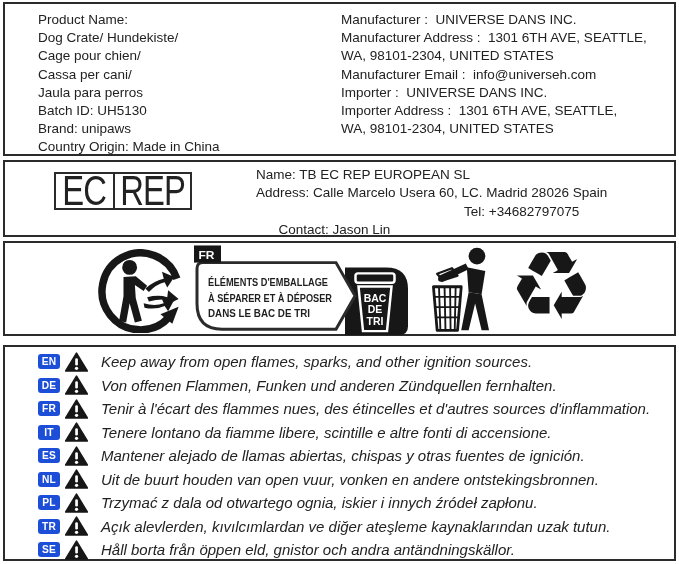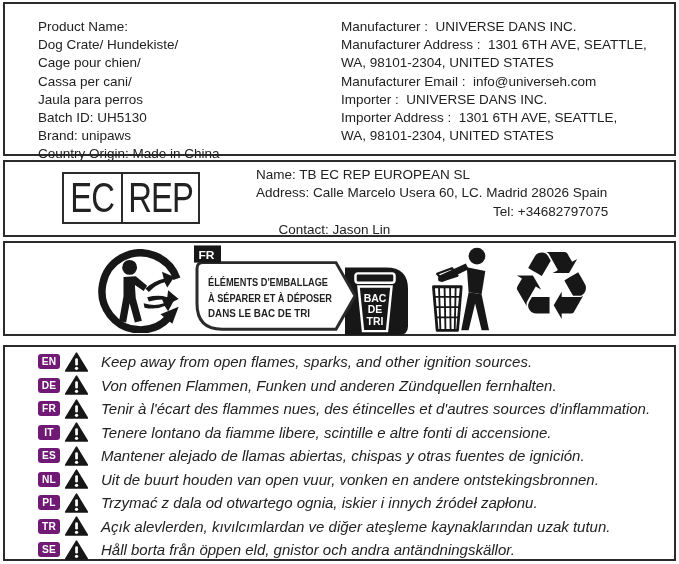--- a/index.html
+++ b/index.html
@@ -7,50 +7,50 @@
     width:679px;height:564px;position:relative;background:#ffffff;
     font-family:"Liberation Sans",sans-serif;color:#1f1f1f;overflow:hidden;
   }
   .box{
     position:absolute;box-sizing:border-box;background:#fff;
     border:2px solid #2b2b2b;
   }
   .line{white-space:pre;font-size:13.5px;line-height:18.2px;color:#222;}
 
   
-  #box-top{left:3px;top:2px;width:673px;height:154px;display:flex;padding-top:14px;}
+  #box-top{left:3px;top:2px;width:673px;height:154px;display:flex;padding-top:7px;}
   .col-product{width:336px;padding-left:33px;box-sizing:border-box;}
   .col-manufacturer{flex:1;}
 
   
   #box-ecrep{left:3px;top:160px;width:673px;height:77px;}
-  .ecrep-logo{position:absolute;left:49px;top:10px;width:138px;height:52px;
-    border:2.5px solid #2b2b2b;box-sizing:border-box;display:flex;margin-left:8px;}
+  .ecrep-logo{position:absolute;left:49px;top:10px;width:138px;height:38px;
+    border:2.5px solid #2b2b2b;box-sizing:border-box;display:flex;}
   .ecrep-cell{display:flex;align-items:center;justify-content:center;font-size:42px;
     color:#222;overflow:hidden;}
   .ecrep-cell span{transform:scaleX(0.78);letter-spacing:-1px;}
   .cell-ec{width:57px;}
   .cell-rep{flex:1;border-left:2.5px solid #2b2b2b;}
   .ecrep-text{position:absolute;left:228px;top:4px;margin-left:23px;}
   .ecrep-text .line{line-height:18.3px;}
   .contact-line{position:relative;}
-  .tel{position:absolute;left:237px;top:0;white-space:pre;}
+  .tel{position:absolute;left:208px;top:0;white-space:pre;}
 
   
   #box-icons{left:3px;top:241px;width:673px;height:95px;}
   .triman-svg{position:absolute;left:92px;top:6px;}
   .fr-svg{position:absolute;left:183px;top:1px;}
   .tidyman-svg{position:absolute;left:418px;top:3px;}
   .recycle{position:absolute;left:504px;top:-7px;font-size:95px;line-height:100px;
     color:#171717;font-family:"DejaVu Sans",sans-serif;}
 
   
   #box-warnings{left:3px;top:345px;width:673px;height:216px;padding-top:3px;}
   .warning-row{height:23.5px;display:flex;align-items:center;padding-left:33px;}
-  .lang-badge{width:22px;height:15px;background:#701a75;color:#fff;border-radius:3px;
+  .lang-badge{width:22px;height:15px;background:#1d4ed8;color:#fff;border-radius:3px;
     font-size:10.2px;font-weight:bold;display:flex;align-items:center;justify-content:center;
     letter-spacing:.2px;flex:none;}
   .warning-tri{margin-left:5px;flex:none;}
   .warning-text{margin-left:13px;font-size:15px;white-space:pre;color:#222;font-style:italic;}
 
   .hidden-defs{position:absolute;width:0;height:0;overflow:hidden;}
 </style>
 </head>
 <body>
 

